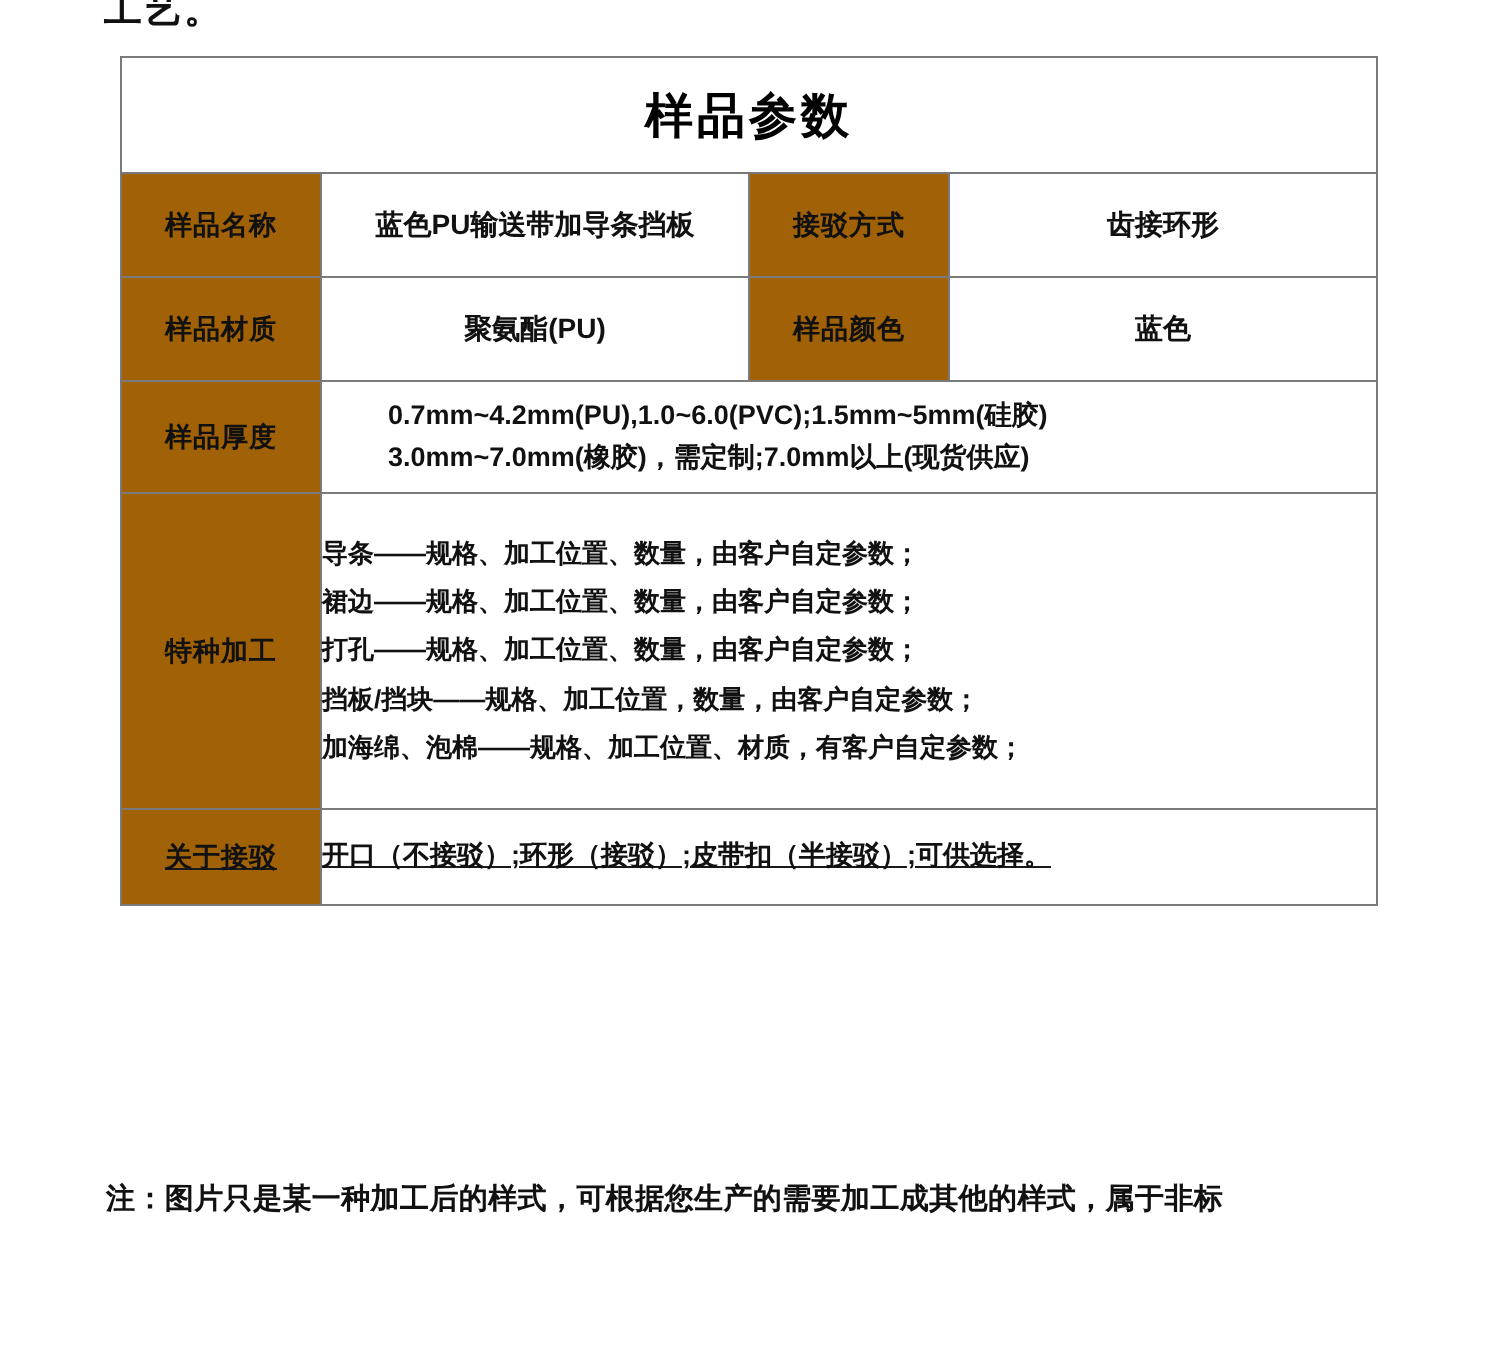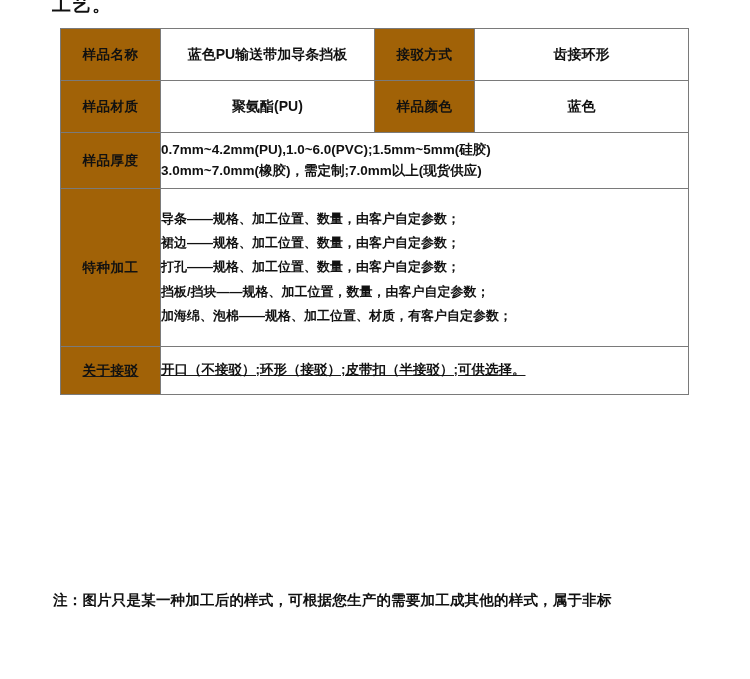--- a/index.html
+++ b/index.html
@@ -72,20 +72,21 @@
     line-height: 1.55;
   }
   .r1 { height: 52px; }
   .r2 { height: 52px; }
   .r3 { height: 56px; }
   .r4 { height: 56px; }
   .r5 { height: 158px; }
   .r6 { height: 48px; text-decoration: underline; }
   .multi-line div {
     white-space: nowrap;
+    padding-left: 33px;
   }
   .special-list div {
     white-space: nowrap;
     line-height: 1.85;
     font-size: 13px;
   }
   .note {
     position: absolute;
     left: 53px;
     top: 588px;
@@ -105,20 +106,23 @@
   <div class="top-text">工艺。</div>
 
   <table class="params">
     <colgroup>
       <col style="width:100px">
       <col style="width:214px">
       <col style="width:100px">
       <col style="width:214px">
     </colgroup>
     <tbody>
+      <tr>
+        <td class="title-cell" colspan="4">样品参数</td>
+      </tr>
       <tr class="r1">
         <td class="label-cell">样品名称</td>
         <td class="value-cell">蓝色PU输送带加导条挡板</td>
         <td class="label-cell">接驳方式</td>
         <td class="value-cell">齿接环形</td>
       </tr>
       <tr class="r2">
         <td class="label-cell">样品材质</td>
         <td class="value-cell">聚氨酯(PU)</td>
         <td class="label-cell">样品颜色</td>

